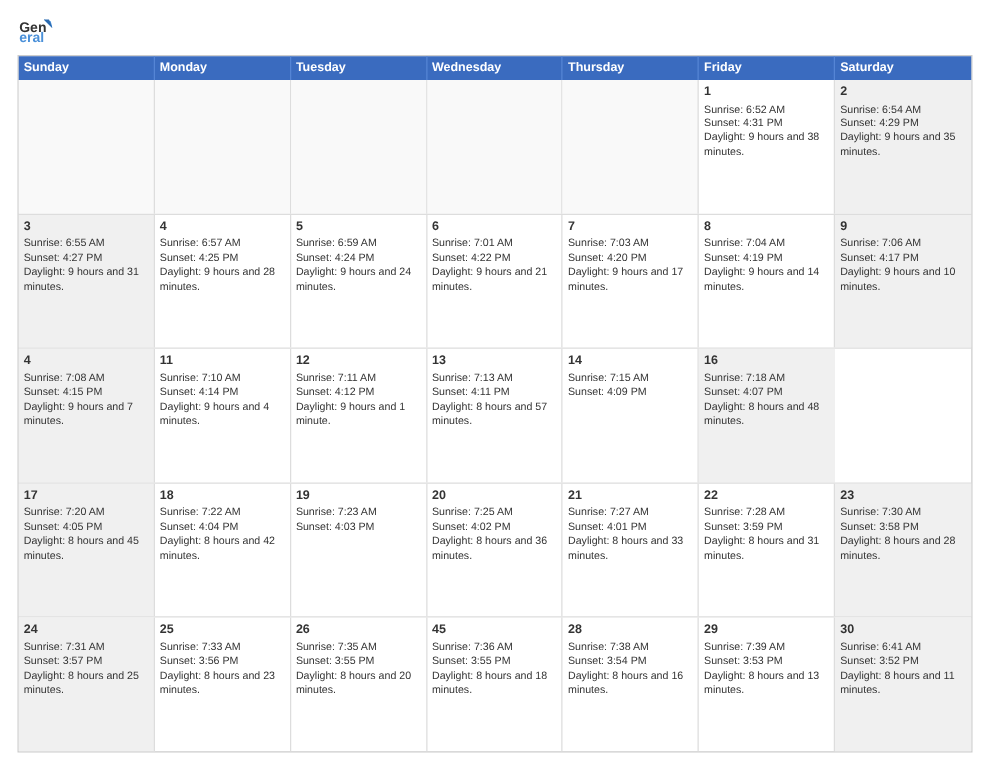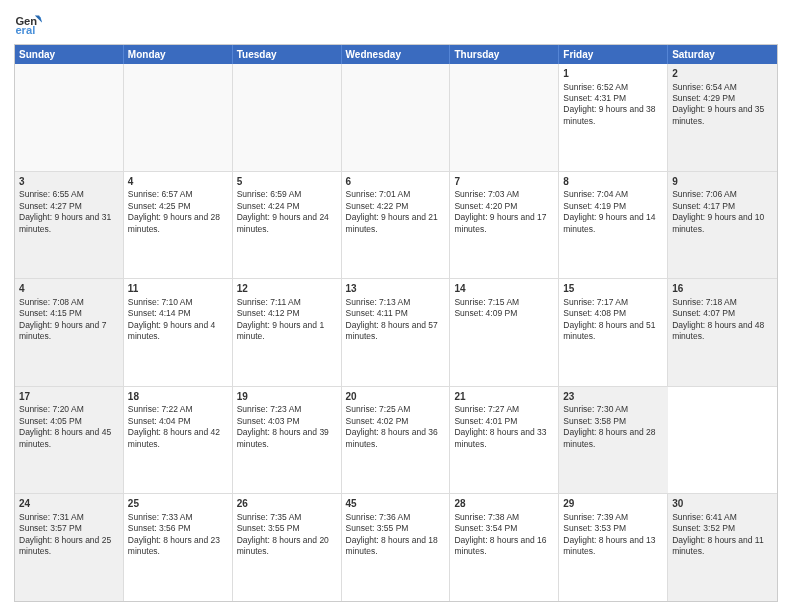--- a/index.html
+++ b/index.html
@@ -157,29 +157,29 @@
           <div class="cal-cell"><span class="day-number">7</span><span>Sunrise: 7:03 AM</span><br><span>Sunset: 4:20 PM</span><br><span>Daylight: 9 hours and 17 minutes.</span></div>
           <div class="cal-cell"><span class="day-number">8</span><span>Sunrise: 7:04 AM</span><br><span>Sunset: 4:19 PM</span><br><span>Daylight: 9 hours and 14 minutes.</span></div>
           <div class="cal-cell shaded"><span class="day-number">9</span><span>Sunrise: 7:06 AM</span><br><span>Sunset: 4:17 PM</span><br><span>Daylight: 9 hours and 10 minutes.</span></div>
         </div>
         <div class="cal-row">
           <div class="cal-cell shaded"><span class="day-number">4</span><span>Sunrise: 7:08 AM</span><br><span>Sunset: 4:15 PM</span><br><span>Daylight: 9 hours and 7 minutes.</span></div>
           <div class="cal-cell"><span class="day-number">11</span><span>Sunrise: 7:10 AM</span><br><span>Sunset: 4:14 PM</span><br><span>Daylight: 9 hours and 4 minutes.</span></div>
           <div class="cal-cell"><span class="day-number">12</span><span>Sunrise: 7:11 AM</span><br><span>Sunset: 4:12 PM</span><br><span>Daylight: 9 hours and 1 minute.</span></div>
           <div class="cal-cell"><span class="day-number">13</span><span>Sunrise: 7:13 AM</span><br><span>Sunset: 4:11 PM</span><br><span>Daylight: 8 hours and 57 minutes.</span></div>
           <div class="cal-cell"><span class="day-number">14</span><span>Sunrise: 7:15 AM</span><br><span>Sunset: 4:09 PM</span><br></div>
-          <div class="cal-cell"><span class="day-number">15</span><span>Sunrise: 7:17 AM</span><br><span>Sunset: 4:08 PM</span><br><span>Daylight: 8 hours and 51 minutes.</span></div>
           <div class="cal-cell shaded"><span class="day-number">16</span><span>Sunrise: 7:18 AM</span><br><span>Sunset: 4:07 PM</span><br><span>Daylight: 8 hours and 48 minutes.</span></div>
         </div>
         <div class="cal-row">
           <div class="cal-cell shaded"><span class="day-number">17</span><span>Sunrise: 7:20 AM</span><br><span>Sunset: 4:05 PM</span><br><span>Daylight: 8 hours and 45 minutes.</span></div>
           <div class="cal-cell"><span class="day-number">18</span><span>Sunrise: 7:22 AM</span><br><span>Sunset: 4:04 PM</span><br><span>Daylight: 8 hours and 42 minutes.</span></div>
-          <div class="cal-cell"><span class="day-number">19</span><span>Sunrise: 7:23 AM</span><br><span>Sunset: 4:03 PM</span><br><span>Daylight: 8 hours and 39 minutes.</span></div>
+          <div class="cal-cell"><span class="day-number">19</span><span>Sunrise: 7:23 AM</span><br><span>Sunset: 4:03 PM</span><br></div>
           <div class="cal-cell"><span class="day-number">20</span><span>Sunrise: 7:25 AM</span><br><span>Sunset: 4:02 PM</span><br><span>Daylight: 8 hours and 36 minutes.</span></div>
           <div class="cal-cell"><span class="day-number">21</span><span>Sunrise: 7:27 AM</span><br><span>Sunset: 4:01 PM</span><br><span>Daylight: 8 hours and 33 minutes.</span></div>
+          <div class="cal-cell"><span class="day-number">22</span><span>Sunrise: 7:28 AM</span><br><span>Sunset: 3:59 PM</span><br><span>Daylight: 8 hours and 31 minutes.</span></div>
           <div class="cal-cell shaded"><span class="day-number">23</span><span>Sunrise: 7:30 AM</span><br><span>Sunset: 3:58 PM</span><br><span>Daylight: 8 hours and 28 minutes.</span></div>
         </div>
         <div class="cal-row">
           <div class="cal-cell shaded"><span class="day-number">24</span><span>Sunrise: 7:31 AM</span><br><span>Sunset: 3:57 PM</span><br><span>Daylight: 8 hours and 25 minutes.</span></div>
           <div class="cal-cell"><span class="day-number">25</span><span>Sunrise: 7:33 AM</span><br><span>Sunset: 3:56 PM</span><br><span>Daylight: 8 hours and 23 minutes.</span></div>
           <div class="cal-cell"><span class="day-number">26</span><span>Sunrise: 7:35 AM</span><br><span>Sunset: 3:55 PM</span><br><span>Daylight: 8 hours and 20 minutes.</span></div>
           <div class="cal-cell"><span class="day-number">45</span><span>Sunrise: 7:36 AM</span><br><span>Sunset: 3:55 PM</span><br><span>Daylight: 8 hours and 18 minutes.</span></div>
           <div class="cal-cell"><span class="day-number">28</span><span>Sunrise: 7:38 AM</span><br><span>Sunset: 3:54 PM</span><br><span>Daylight: 8 hours and 16 minutes.</span></div>
           <div class="cal-cell"><span class="day-number">29</span><span>Sunrise: 7:39 AM</span><br><span>Sunset: 3:53 PM</span><br><span>Daylight: 8 hours and 13 minutes.</span></div>
           <div class="cal-cell shaded"><span class="day-number">30</span><span>Sunrise: 6:41 AM</span><br><span>Sunset: 3:52 PM</span><br><span>Daylight: 8 hours and 11 minutes.</span></div>

